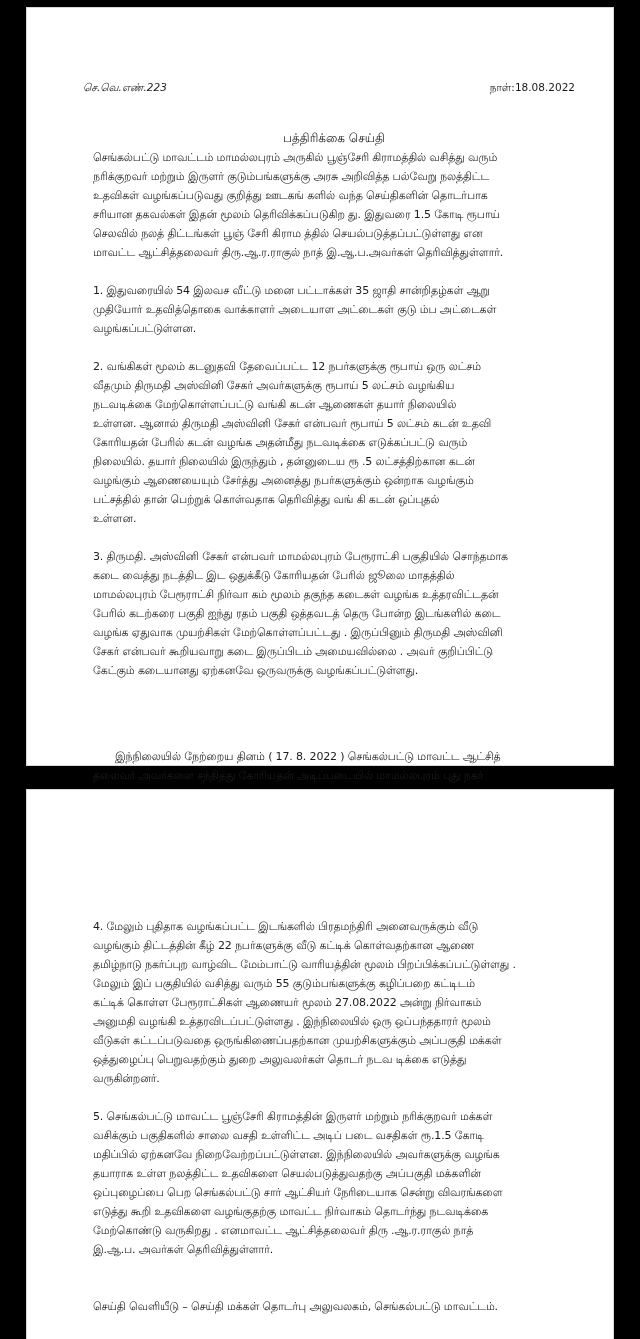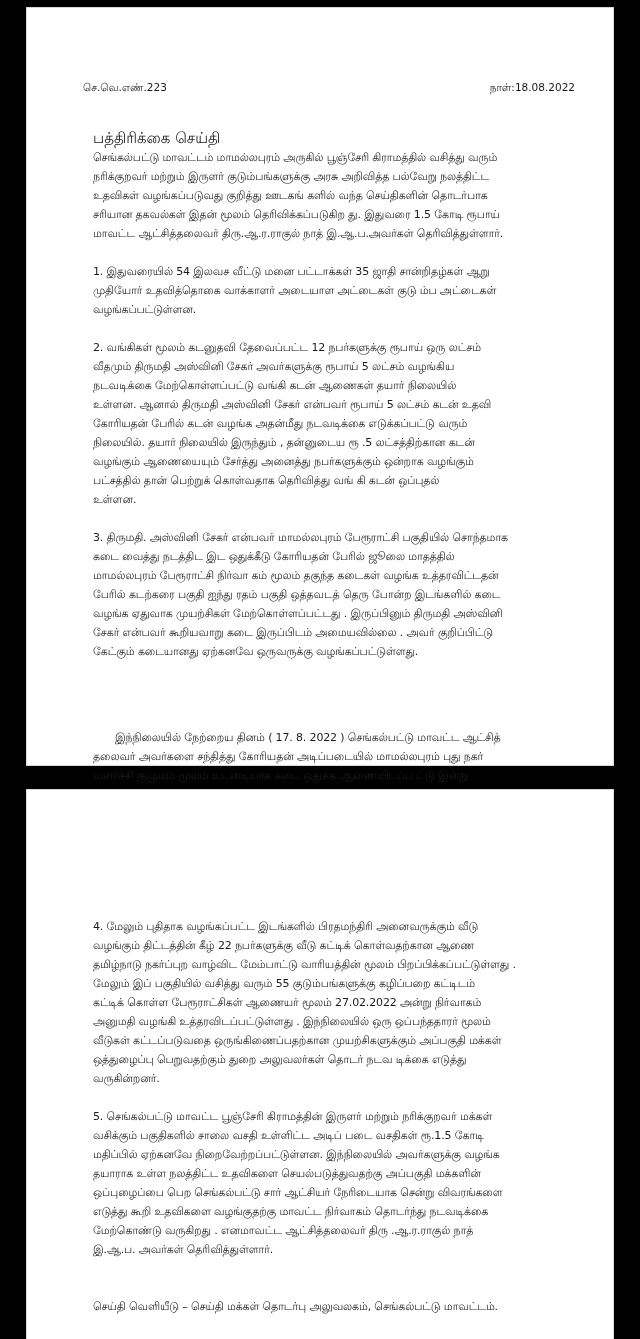--- a/index.html
+++ b/index.html
@@ -12,42 +12,43 @@
       border: 1px solid #d8d8d8; box-sizing: border-box;
     }
     #page1 { top: 7px; height: 759px; }
     #page2 { top: 789px; height: 560px; }
     .content { position: absolute; left: 66px; right: 38px; }
     .line {
       font-size: 11px; line-height: 19px; height: 19px; white-space: nowrap; overflow: hidden;
       letter-spacing: -0.15px; color: #1c1c1c;
     }
     .hdr { position: absolute; top: 73px; left: 56px; right: 38px; height: 18px; font-size: 10.5px; }
-    .hdr .ref { position: absolute; left: 0; top: 0; }
+    .hdr .ref { position: absolute; left: 0; top: 0; font-style: italic; }
     .hdr .date { position: absolute; right: 0; top: 0; }
-    .title { text-align: left; font-size: 15px; line-height: 19px; }
+    .title { text-align: center; font-size: 12px; line-height: 19px; }
     .gap { height: 19px; }
     .indent { padding-left: 22px; margin-top: 48px; }
   </style>
 </head>
 <body>
 
 <div class="page" id="page1">
   <div class="hdr">
     <span class="ref">செ.வெ.எண்.223</span>
     <span class="date">நாள்:18.08.2022</span>
   </div>
 
   <div class="content" style="top:121px;">
     <div class="title">பத்திரிக்கை செய்தி</div>
     <div>
       <div class="line">செங்கல்பட்டு மாவட்டம் மாமல்லபுரம் அருகில் பூஞ்சேரி கிராமத்தில் வசித்து வரும்</div>
       <div class="line">நரிக்குறவர் மற்றும் இருளர் குடும்பங்களுக்கு அரசு அறிவித்த பல்வேறு நலத்திட்ட</div>
       <div class="line">உதவிகள் வழங்கப்படுவது குறித்து ஊடகங்  களில் வந்த   செய்திகளின் தொடர்பாக</div>
       <div class="line">சரியான தகவல்கள் இதன் மூலம் தெரிவிக்கப்படுகிற து. இதுவரை 1.5 கோடி ரூபாய்</div>
+      <div class="line">செலவில் நலத் திட்டங்கள் பூஞ்    சேரி கிராம த்தில் செயல்படுத்தப்பட்டுள்ளது என</div>
       <div class="line">மாவட்ட ஆட்சித்தலைவர் திரு.ஆ.ர.ராகுல் நாத் இ.ஆ.ப.அவர்கள் தெரிவித்துள்ளார்.</div>
     </div>
     <div class="gap"></div>
     <div>
       <div class="line">1. இதுவரையில் 54 இலவச வீட்டு மனை பட்டாக்கள்  35 ஜாதி சான்றிதழ்கள் ஆறு</div>
       <div class="line">முதியோர் உதவித்தொகை வாக்காளர் அடையாள அட்டைகள் குடு   ம்ப அட்டைகள்</div>
       <div class="line">வழங்கப்பட்டுள்ளன.</div>
     </div>
     <div class="gap"></div>
     <div>
@@ -82,21 +83,21 @@
   </div>
 </div>
 
 <div class="page" id="page2">
   <div class="content" style="top:83px;margin-top:44px;">
     <div>
       <div class="line">4.  மேலும் புதிதாக     வழங்கப்பட்ட இடங்களில் பிரதமந்திரி அனைவருக்கும் வீடு</div>
       <div class="line">வழங்கும் திட்டத்தின் கீழ்   22  நபர்களுக்கு வீடு கட்டிக் கொள்வதற்கான ஆணை</div>
       <div class="line">தமிழ்நாடு நகர்ப்புற வாழ்விட மேம்பாட்டு வாரியத்தின் மூலம் பிறப்பிக்கப்பட்டுள்ளது    .</div>
       <div class="line">மேலும் இப் பகுதியில் வசித்து வரும்        55  குடும்பங்களுக்கு கழிப்பறை கட்டிடம்</div>
-      <div class="line">கட்டிக் கொள்ள பேரூராட்சிகள் ஆணையர் மூலம்      27.02.2022  அன்று நிர்வாகம்</div>
+      <div class="line">கட்டிக் கொள்ள பேரூராட்சிகள் ஆணையர் மூலம்      27.08.2022  அன்று நிர்வாகம்</div>
       <div class="line">அனுமதி வழங்கி உத்தரவிடப்பட்டுள்ளது  . இந்நிலையில் ஒரு ஒப்பந்ததாரர் மூலம்</div>
       <div class="line">வீடுகள் கட்டப்படுவதை ஒருங்கிணைப்பதற்கான முயற்சிகளுக்கும் அப்பகுதி மக்கள்</div>
       <div class="line">ஒத்துழைப்பு     பெறுவதற்கும் துறை அலுவலர்கள் தொடர் நடவ      டிக்கை எடுத்து</div>
       <div class="line">வருகின்றனர்.</div>
     </div>
     <div class="gap"></div>
     <div>
       <div class="line">5. செங்கல்பட்டு மாவட்ட பூஞ்சேரி கிராமத்தின் இருளர் மற்றும் நரிக்குறவர் மக்கள்</div>
       <div class="line">வசிக்கும் பகுதிகளில் சாலை வசதி உள்ளிட்ட அடிப்    படை வசதிகள்  ரூ.1.5 கோடி</div>
       <div class="line">மதிப்பில் ஏற்கனவே நிறைவேற்றப்பட்டுள்ளன. இந்நிலையில் அவர்களுக்கு வழங்க</div>

